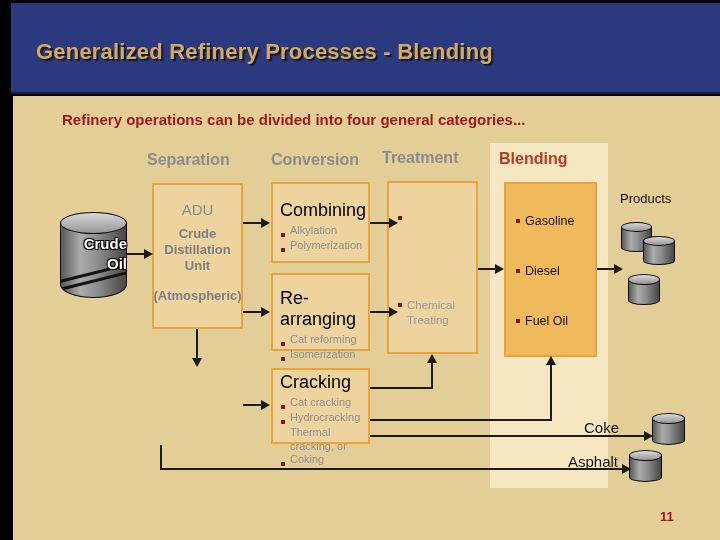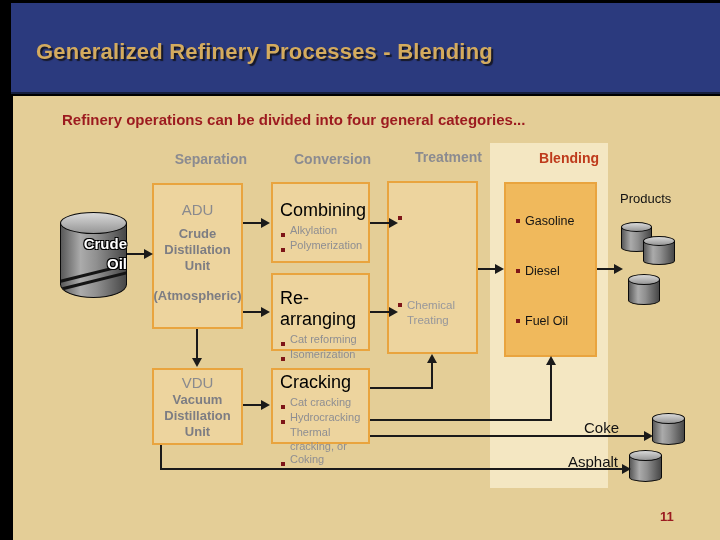--- a/index.html
+++ b/index.html
@@ -5,21 +5,21 @@
   html,body{margin:0;padding:0;}
   .slide{position:relative;width:720px;height:540px;background:#000;overflow:hidden;
          font-family:"Liberation Sans","DejaVu Sans",sans-serif;}
   .header{position:absolute;left:11px;top:3px;width:709px;height:91px;background:#2b3a7e;
           border-bottom:2px solid #161f3d;box-sizing:border-box;}
   .title{position:absolute;left:25px;top:36px;font-size:22px;font-weight:bold;color:#d4ab5e;
          text-shadow:2px 2px 1px rgba(20,20,30,0.9);letter-spacing:0.2px;white-space:nowrap;}
   .body-bg{position:absolute;left:13px;top:96px;width:707px;height:444px;background:#e4ce97;}
   .subtitle{position:absolute;left:62px;top:111px;font-size:15px;font-weight:bold;color:#9c1a1f;white-space:nowrap;}
   .band{position:absolute;left:490px;top:143px;width:118px;height:345px;background:#f4e7c2;}
-  .colh{position:absolute;width:100px;text-align:right;font-size:14px;font-weight:bold;color:#8b8b90;}
+  .colh{position:absolute;width:100px;text-align:left;font-size:16px;font-weight:bold;color:#8b8b90;}
   .colh.blend{color:#be3a1b;}
   .box{position:absolute;background:#edd49e;border:2px solid #e9a43e;box-sizing:border-box;}
   .box.blendbox{background:#f0b95c;}
   .centerbox{display:flex;flex-direction:column;align-items:center;text-align:center;}
   .box-code{font-size:15px;color:#8a8a8e;}
   .box-name{font-weight:bold;font-size:13px;color:#7d7d83;width:82px;line-height:1.22;}
   .box-note{font-weight:bold;font-size:13px;color:#7d7d83;}
   .cbox-title{font-size:18px;color:#000000;margin:0 0 3px 7px;}
   .b-item{display:flex;align-items:flex-end;font-size:11px;color:#8e8e92;margin:2px 0 0 8px;line-height:1.2;}
   .bullet{width:4px;height:4px;background:#7e1518;margin:4px 5px 0 0;flex:none;}
@@ -67,24 +67,20 @@
   <div class="colh" style="left:271px;top:151px">Conversion</div>
   <div class="colh" style="left:382px;top:149px">Treatment</div>
   <div class="colh blend" style="left:499px;top:150px">Blending</div>
 
   <div class="box centerbox" style="left:152px;top:183px;width:91px;height:146px;padding-top:16px">
     <div class="box-code">ADU</div>
     <div class="box-name" style="margin-top:8px">Crude Distillation Unit</div>
     <div class="box-note" style="margin-top:14px">(Atmospheric)</div>
   </div>
 
-  <div class="box centerbox" style="left:152px;top:368px;width:91px;height:77px;padding-top:4px">
-    <div class="box-code">VDU</div>
-    <div class="box-name" style="margin-top:1px">Vacuum Distillation Unit</div>
-  </div>
 
   <div class="box" style="left:271px;top:182px;width:99px;height:81px;padding-top:16px">
     <div class="cbox-title">Combining</div>
     <div class="b-item">
         <span class="bullet"></span>
         <span>Alkylation</span>
       </div>
     <div class="b-item">
         <span class="bullet"></span>
         <span>Polymerization</span>

